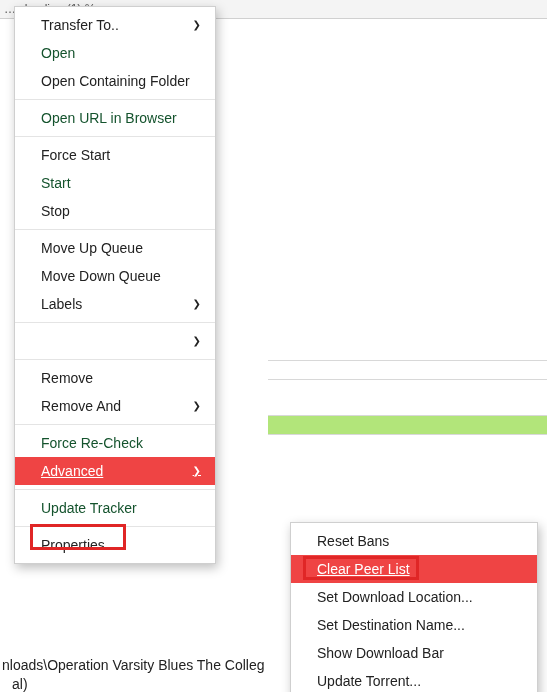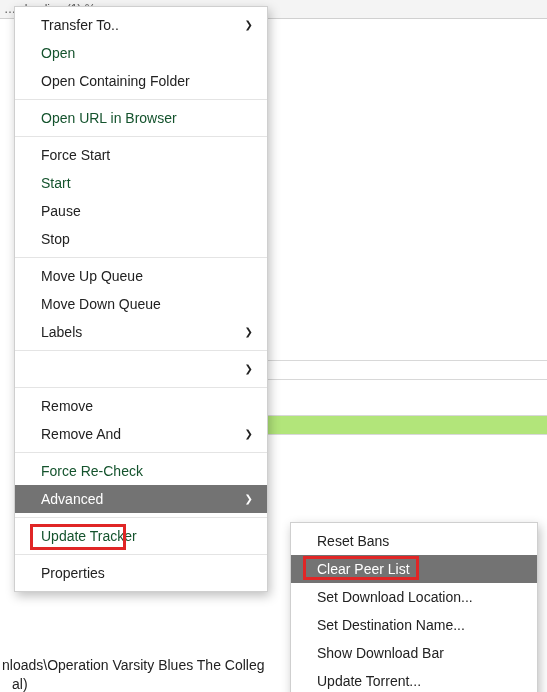--- a/index.html
+++ b/index.html
@@ -59,41 +59,42 @@
   .context-menu {
     position: absolute;
     background: #ffffff;
     border: 1px solid #cfcfcf;
     box-shadow: 2px 4px 10px rgba(0,0,0,0.25);
     padding: 4px 0;
   }
   .menu-main {
     left: 14px;
     top: 6px;
-    width: 254px;
+    width: 202px;
     text-align: center;
   }
   .menu-sub {
     left: 290px;
     top: 522px;
     width: 248px;
   }
   .menu-item, .menu-sep {
     display: flex;
     align-items: center;
     height: 28px;
     padding: 0 14px 0 26px;
     position: relative;
     white-space: nowrap;
   }
   .menu-item.disabled { color: #14532d; }
   .menu-item.enabled { color: #222; cursor: default; }
   .menu-item.highlighted {
-    background: #737373;
+    background: #ef4444;
     color: #ffffff;
+    text-decoration: underline;
   }
   .menu-item .arrow {
     margin-left: auto;
     font-size: 10px;
     line-height: 1;
     padding-left: 8px;
   }
   .menu-sep {
     height: 0;
     padding: 0;
@@ -148,23 +149,20 @@
     <span>Open URL in Browser</span>
   </div>
   <div class="menu-sep"></div>
   <div class="menu-item enabled">
     <span>Force Start</span>
   </div>
   <div class="menu-item disabled">
     <span>Start</span>
   </div>
   <div class="menu-item enabled">
-    <span>Pause</span>
-  </div>
-  <div class="menu-item enabled">
     <span>Stop</span>
   </div>
   <div class="menu-sep"></div>
   <div class="menu-item enabled">
     <span>Move Up Queue</span>
   </div>
   <div class="menu-item enabled">
     <span>Move Down Queue</span>
   </div>
   <div class="menu-item enabled">

